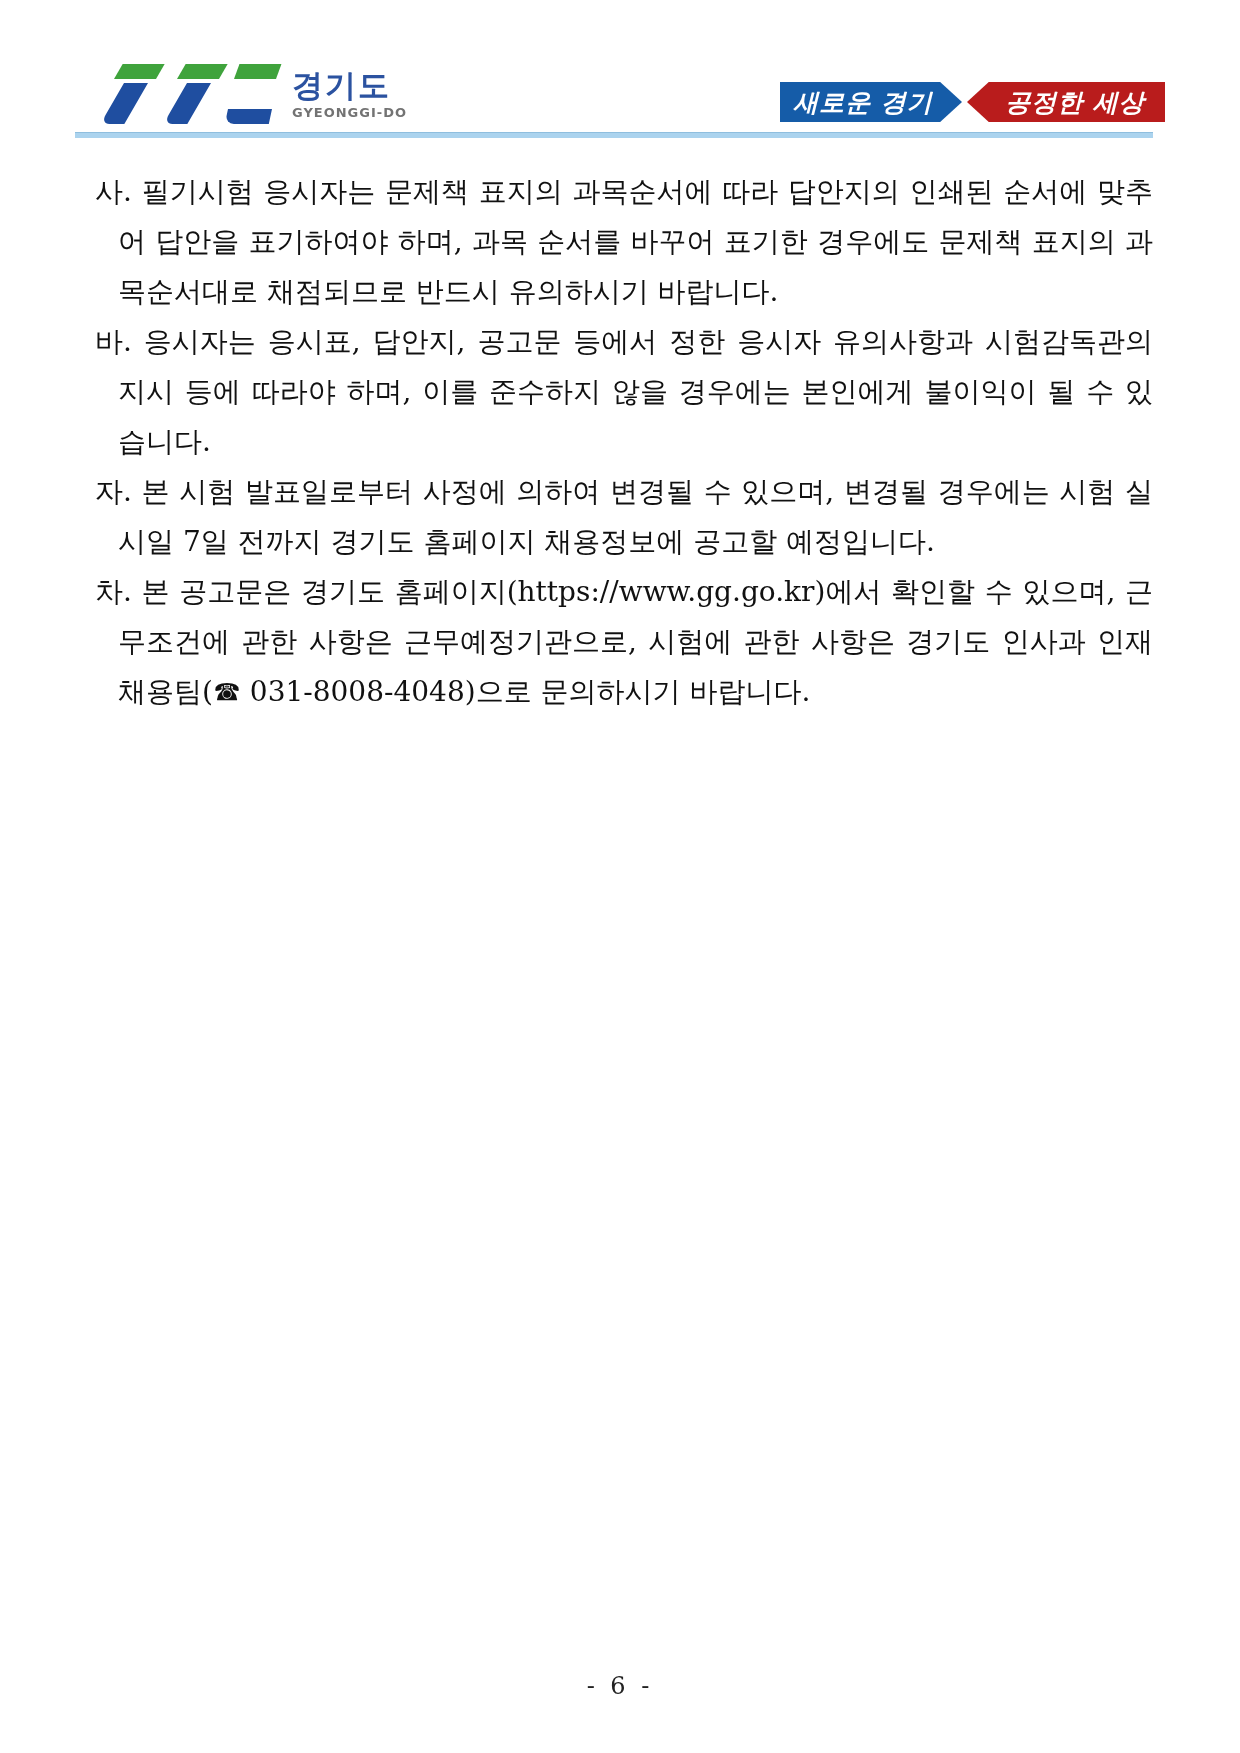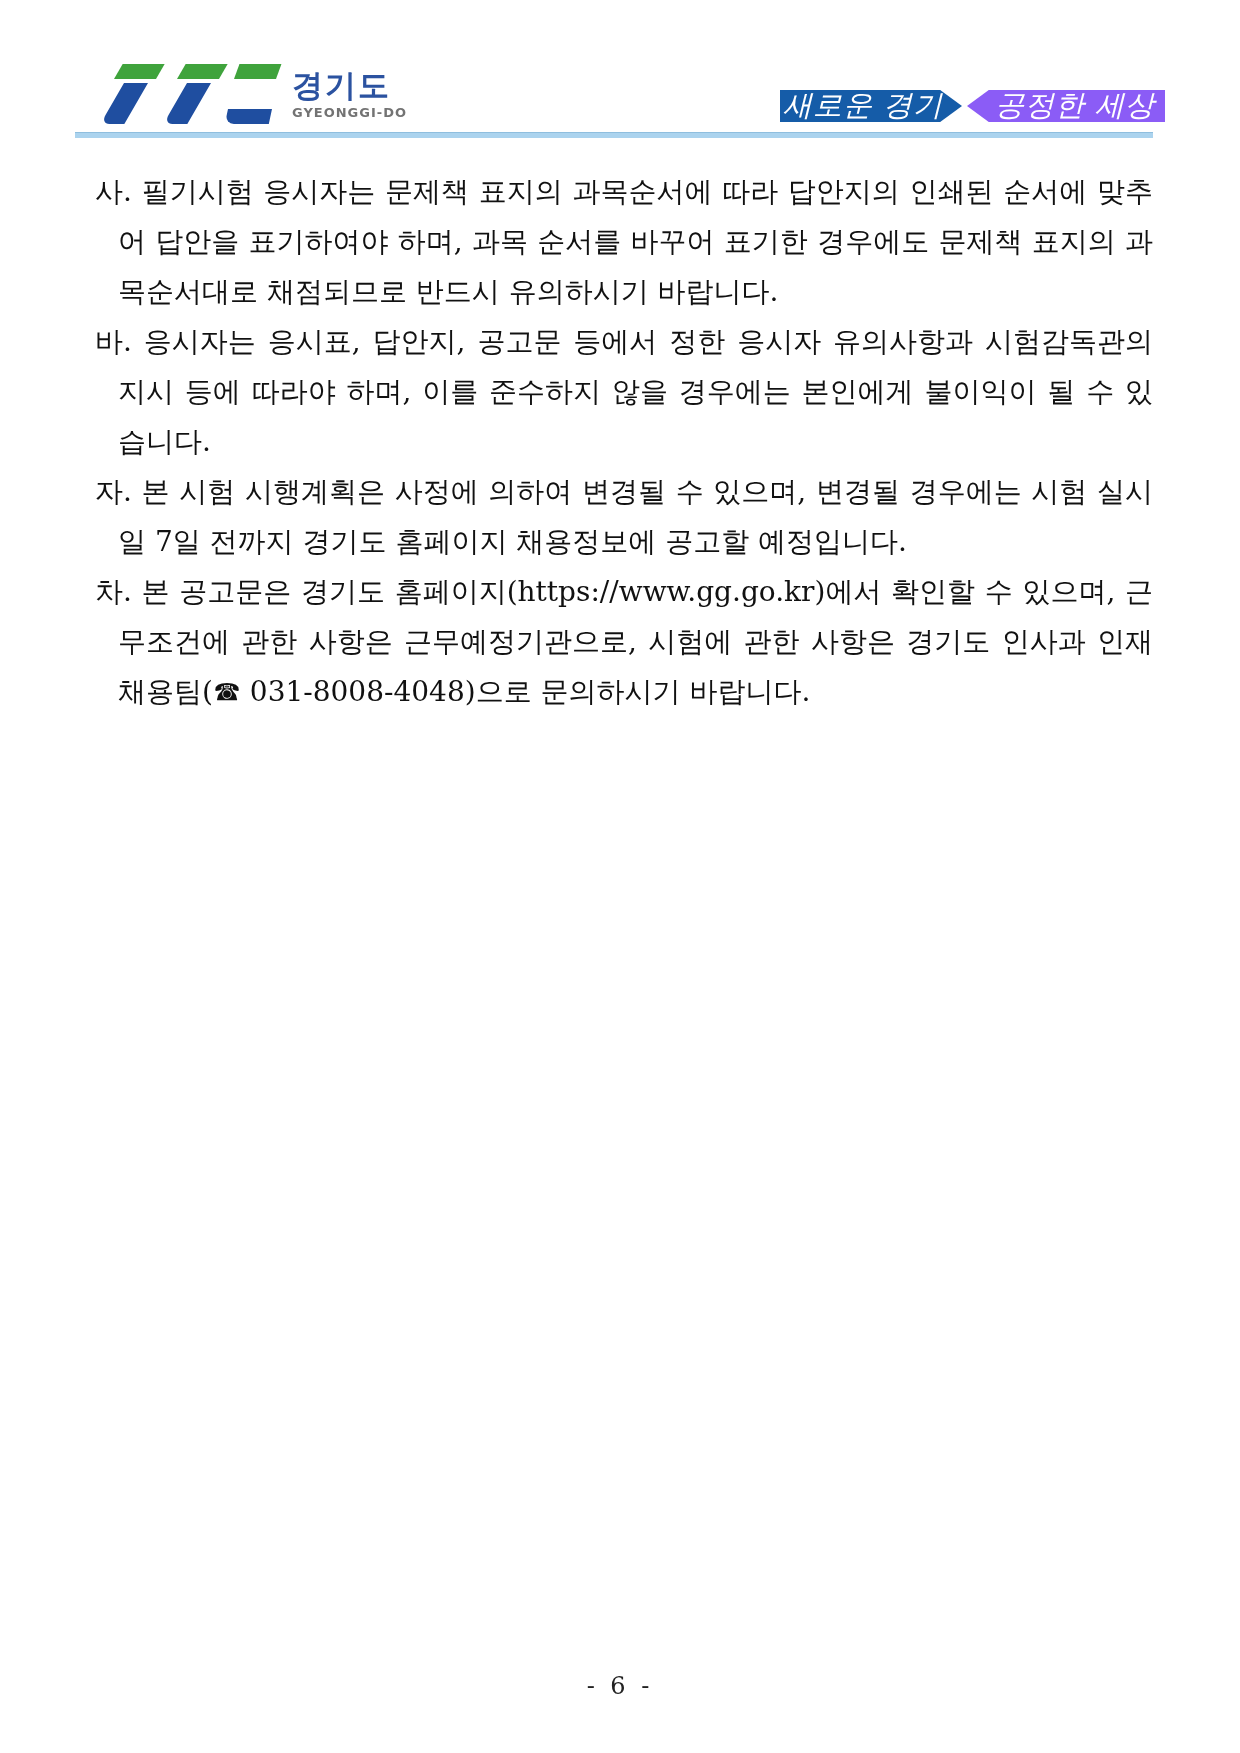--- a/index.html
+++ b/index.html
@@ -45,31 +45,31 @@
   .logo-title{
     font-family:"DejaVu Sans","Liberation Sans",sans-serif;
     font-weight:bold;font-size:31px;color:#2b52a0;letter-spacing:2px;
   }
   .logo-subtitle{
     font-family:"DejaVu Sans","Liberation Sans",sans-serif;
     font-weight:bold;font-size:13px;color:#737373;letter-spacing:1px;margin-top:5px;
   }
   .slogans{display:flex;align-items:flex-end;margin-bottom:2px;}
   .badge{
-    height:32px;display:flex;align-items:center;justify-content:center;
+    height:40px;display:flex;align-items:center;justify-content:center;
     font-family:"DejaVu Sans","Liberation Sans",sans-serif;
-    font-weight:normal;font-style:italic;font-size:29px;color:#ffffff;
+    font-weight:bold;font-style:italic;font-size:25px;color:#ffffff;
     letter-spacing:1px;white-space:nowrap;
   }
   .badge-blue{
     background:#155ca8;width:182px;padding-right:16px;box-sizing:border-box;
     clip-path:polygon(0 0,88% 0,100% 50%,88% 100%,0 100%);
   }
   .badge-gold{
-    background:#8b5cf6;width:198px;padding-left:18px;box-sizing:border-box;
+    background:#b91c1c;width:198px;padding-left:18px;box-sizing:border-box;
     clip-path:polygon(11% 0,100% 0,100% 100%,11% 100%,0 50%);
     margin-left:5px;
   }
   .header-rule{
     position:absolute;top:132px;left:75px;width:1078px;height:5px;
     background:#abd3ee;border-top:1px solid #8fbede;
   }
   
   .content{
     position:absolute;top:167px;left:95px;width:1058px;
@@ -118,19 +118,19 @@
     <div class="slogans">
       <div class="badge badge-blue">새로운 경기</div>
       <div class="badge badge-gold">공정한 세상</div>
     </div>
   </div>
   <div class="header-rule"></div>
 
   <div class="content">
     <p class="item"><span class="label">사.</span> <span>필기시험 응시자는 문제책 표지의 과목순서에 따라 답안지의 인쇄된 순서에 맞추어 답안을 표기하여야 하며, 과목 순서를 바꾸어 표기한 경우에도 문제책 표지의 과목순서대로 채점되므로 반드시 유의하시기 바랍니다.</span></p>
     <p class="item"><span class="label">바.</span> <span>응시자는 응시표, 답안지, 공고문 등에서 정한 응시자 유의사항과 시험감독관의 지시 등에 따라야 하며, 이를 준수하지 않을 경우에는 본인에게 불이익이 될 수 있습니다.</span></p>
-    <p class="item"><span class="label">자.</span> <span>본 시험 시행계획은 사정에 의하여 변경될 수 있으며, 변경될 경우에는 시험 실시일 7일 전까지 경기도 홈페이지 채용정보에 공고할 예정입니다.</span></p>
+    <p class="item"><span class="label">자.</span> <span>본 시험 발표일로부터 사정에 의하여 변경될 수 있으며, 변경될 경우에는 시험 실시일 7일 전까지 경기도 홈페이지 채용정보에 공고할 예정입니다.</span></p>
     <p class="item"><span class="label">차.</span> <span>본 공고문은 경기도 홈페이지(https://www.gg.go.kr)에서 확인할 수 있으며, 근무조건에 관한 사항은 근무예정기관으로, 시험에 관한 사항은 경기도 인사과 인재채용팀(☎ 031-8008-4048)으로 문의하시기 바랍니다.</span></p>
   </div>
 
   <div class="footer">- 6 -</div>
 
 </div>
 
 </body></html>

